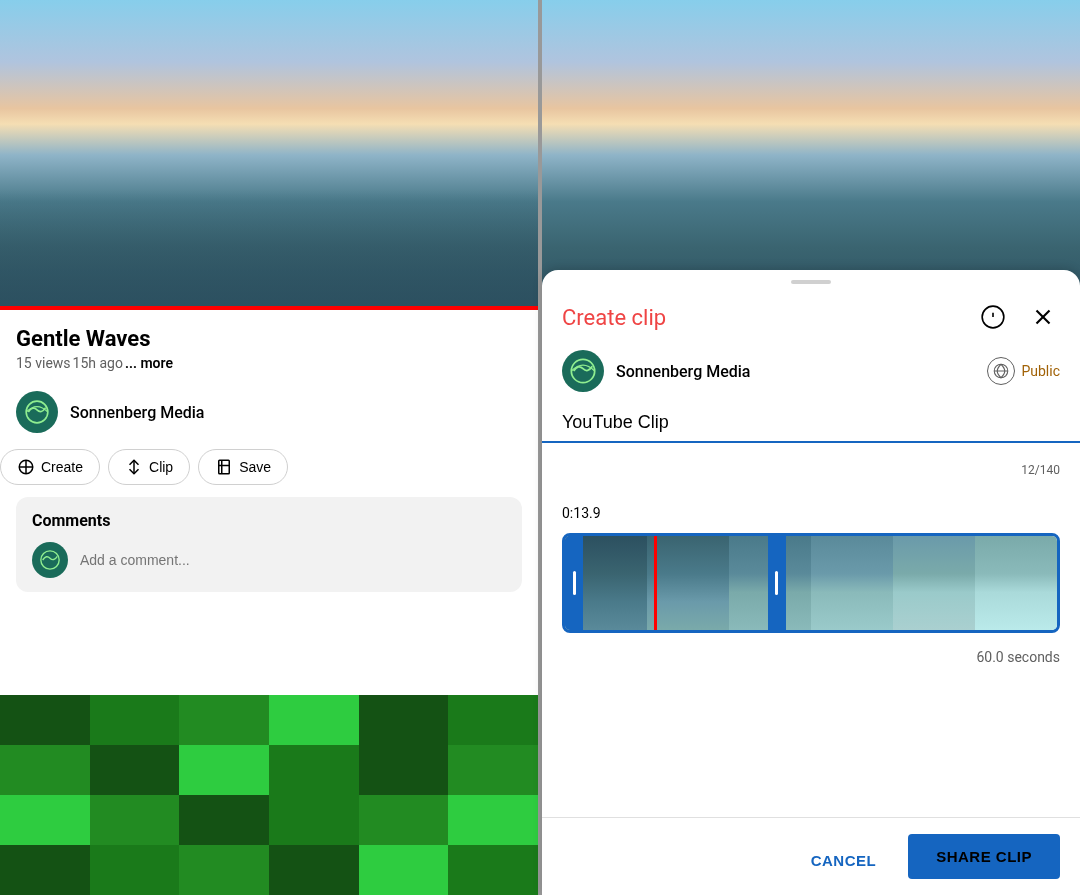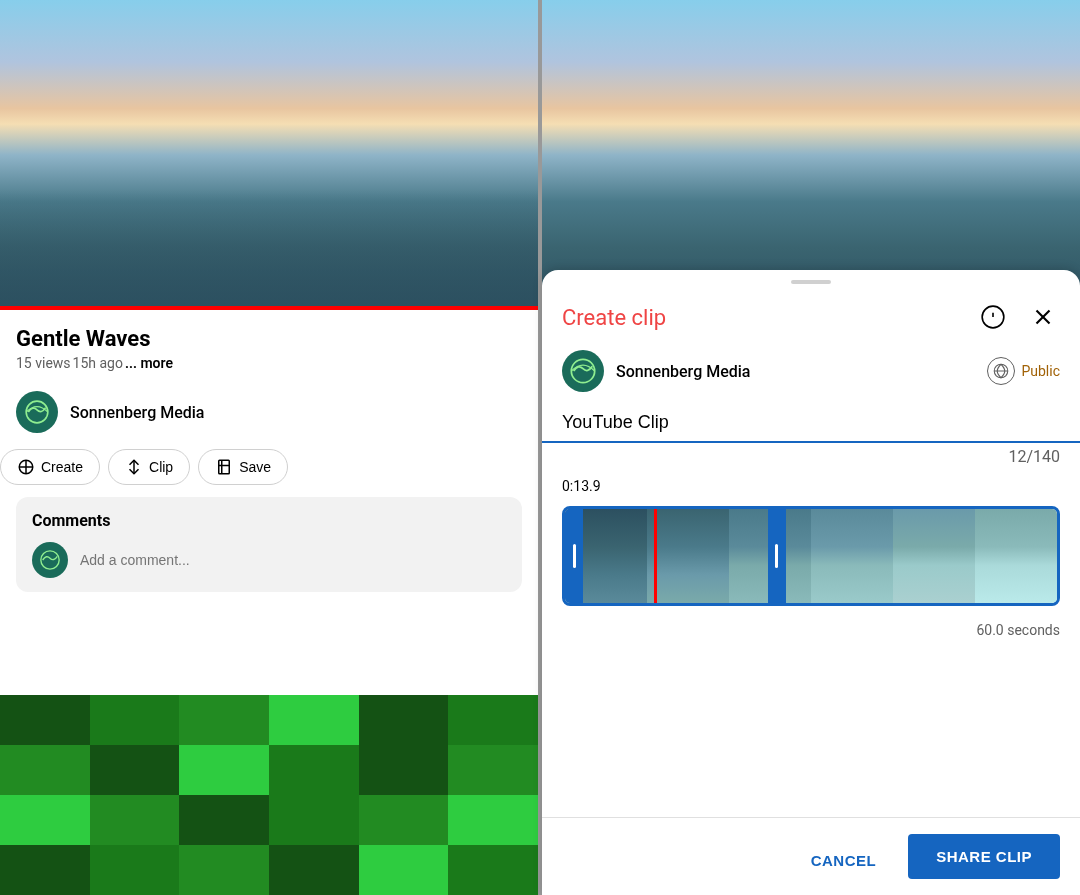--- a/index.html
+++ b/index.html
@@ -343,23 +343,23 @@
       font-size: 18px;
       color: #000;
       border: none;
       outline: none;
       background: transparent;
       padding: 4px 0;
     }
 
     .char-count {
       text-align: right;
-      font-size: 16px;
+      font-size: 12px;
       color: #606060;
-      padding: 4px 20px;
+      padding: 20px 20px;
     }
 
     .time-display {
       padding: 8px 20px 4px 20px;
       font-size: 14px;
       color: #000;
     }
 
     .clip-timeline {
       margin: 8px 20px;
@@ -511,21 +511,21 @@
       padding: 10px 16px;
     }
 
     .share-clip-btn {
       background: #1565C0;
       border: none;
       border-radius: 4px;
       padding: 14px 28px;
       font-size: 15px;
       font-weight: 700;
-      color: #ffffff;
+      color: #000000;
       cursor: pointer;
       letter-spacing: 0.5px;
       text-transform: uppercase;
     }
 
     .divider-vertical {
       width: 4px;
       height: 895px;
       background: #999;
       flex-shrink: 0;

